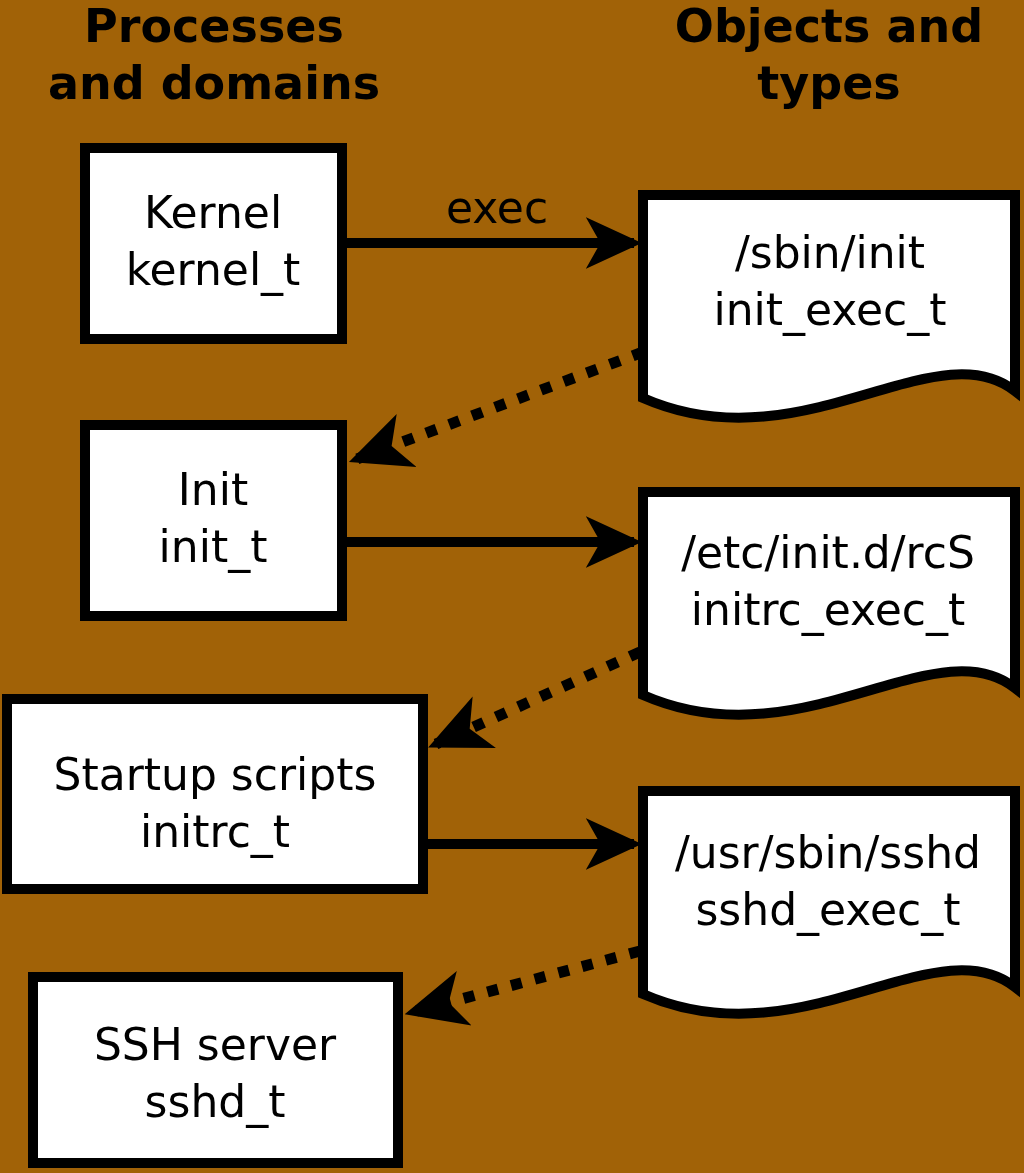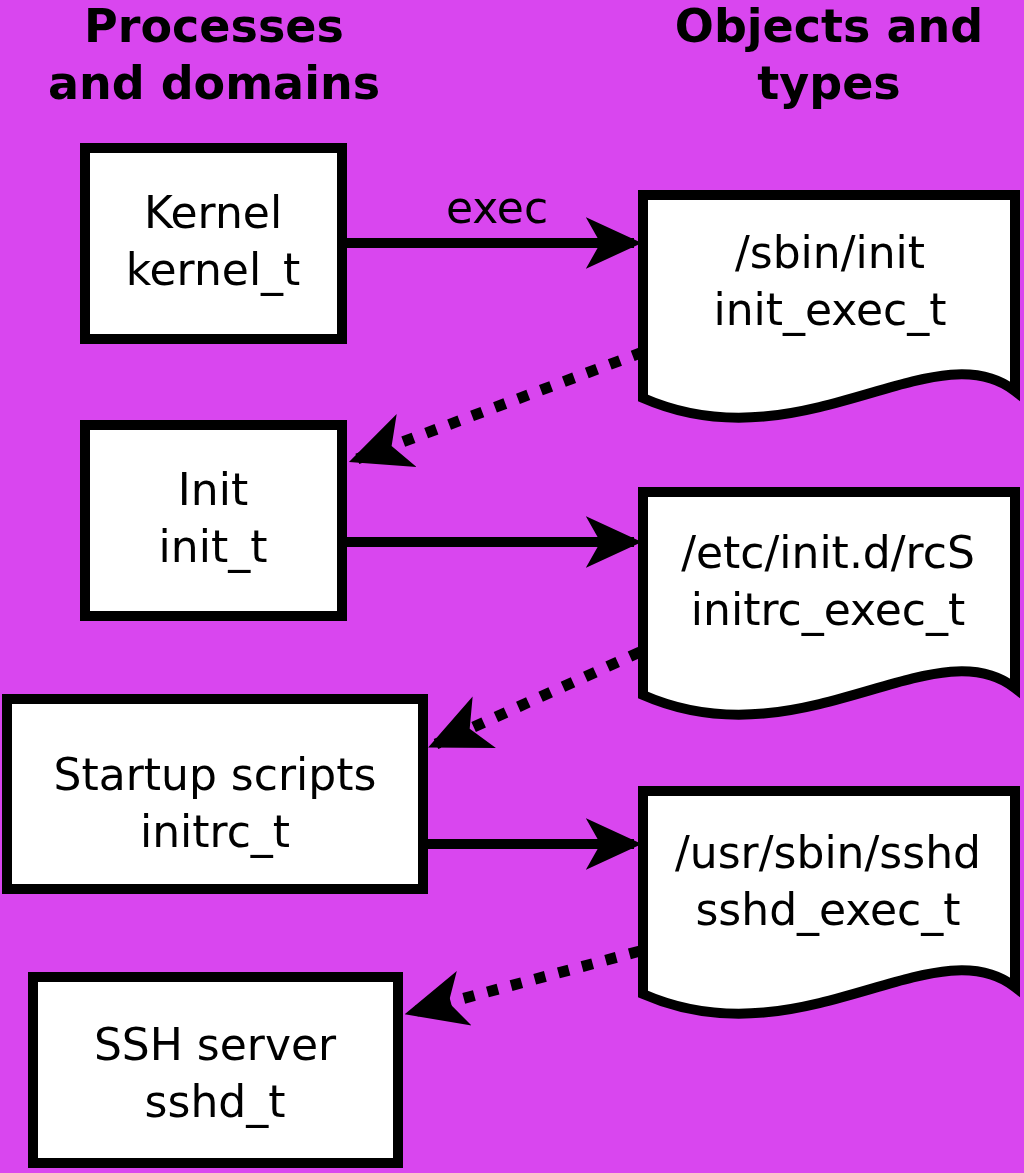--- a/index.html
+++ b/index.html
@@ -4,21 +4,21 @@
 <style>
   html, body {
     margin: 0;
     padding: 0;
     background: #ffffff;
   }
   .stage {
     width: 1024px;
     height: 1173px;
     position: relative;
-    background: #d946ef;
+    background: #a16207;
     font-family: "DejaVu Sans", sans-serif;
   }
   svg { display: block; }
   text {
     font-family: "DejaVu Sans", sans-serif;
     fill: #000000;
   }
   .hdr  { font-size: 46px; font-weight: bold; text-anchor: middle; }
   .lbl  { font-size: 44px; font-weight: normal; text-anchor: middle; }
   .shape  { fill: #ffffff; stroke: #000000; stroke-width: 10; }

